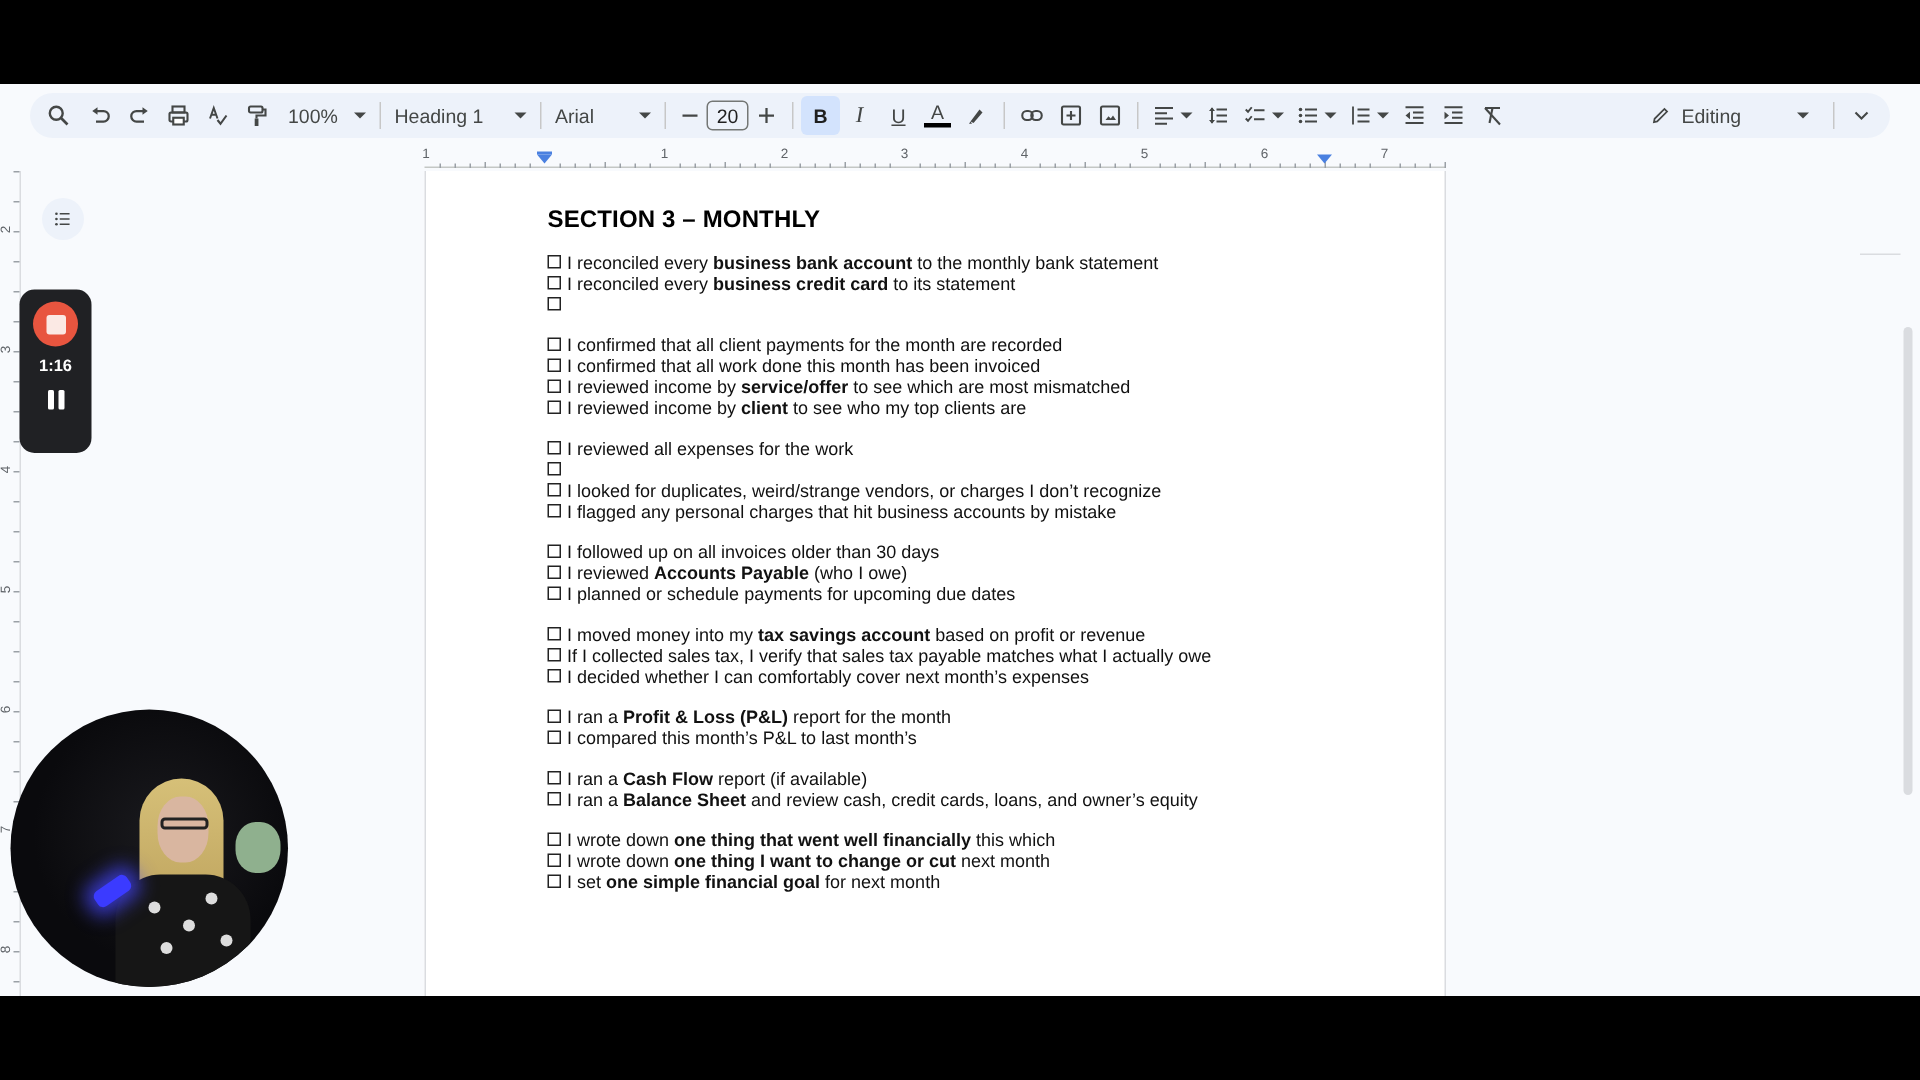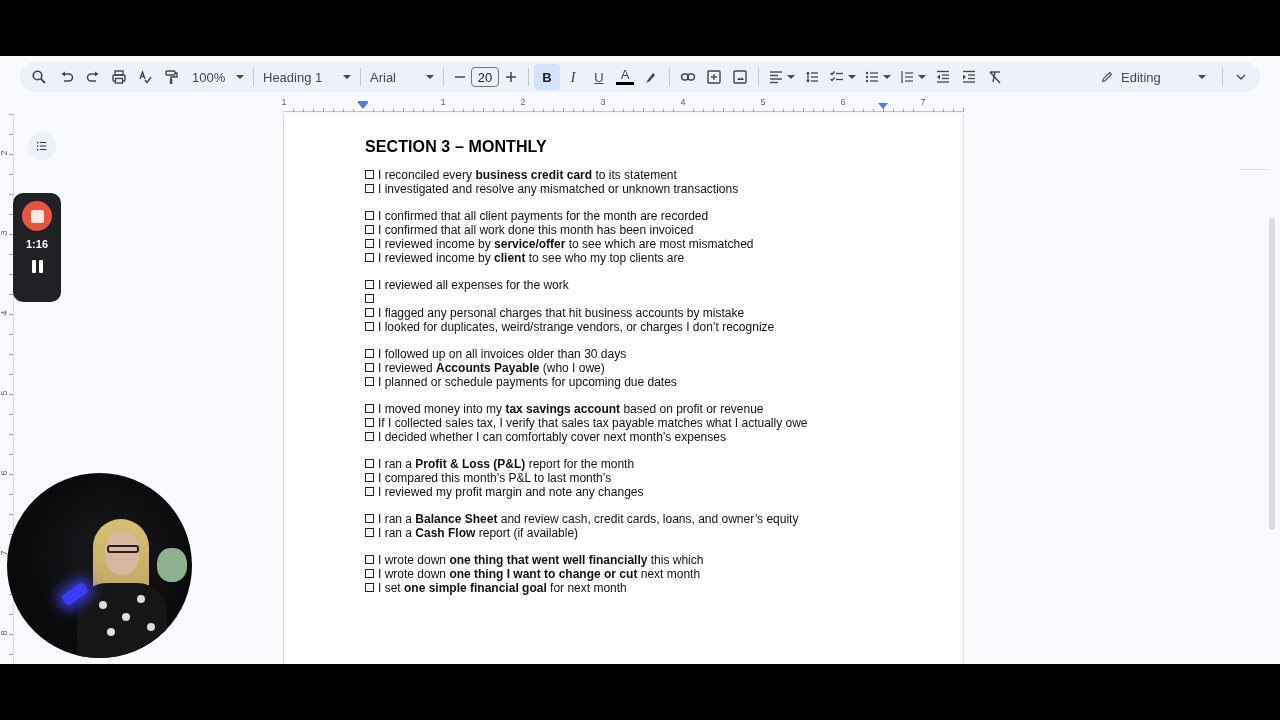--- a/index.html
+++ b/index.html
@@ -407,47 +407,47 @@
         <div class="vtick" style="top: 500px;"></div>
         <div class="vtick" style="top: 520px;"></div>
         <div class="vtick" style="top: 540px;"></div>
       </div>
   </div>
 
   <div class="page">
     <div class="content">
       <div class="h1">SECTION 3 – MONTHLY</div>
       <div id="checklist">
+          <div class="item"><span class="cb"></span><span>I reconciled every </span><b>business bank account</b><span> to the monthly bank statement</span></div>
           <div class="item"><span class="cb"></span><span>I reconciled every </span><b>business credit card</b><span> to its statement</span></div>
-          <div class="item"><span class="cb"></span><span>I investigated and resolve any mismatched or unknown transactions</span></div>
+          <div class="item"><span class="cb"></span></div>
           <div class="gap"></div>
           <div class="item"><span class="cb"></span><span>I confirmed that all client payments for the month are recorded</span></div>
           <div class="item"><span class="cb"></span><span>I confirmed that all work done this month has been invoiced</span></div>
           <div class="item"><span class="cb"></span><span>I reviewed income by </span><b>service/offer</b><span> to see which are most mismatched</span></div>
           <div class="item"><span class="cb"></span><span>I reviewed income by </span><b>client</b><span> to see who my top clients are</span></div>
           <div class="gap"></div>
           <div class="item"><span class="cb"></span><span>I reviewed all expenses for the work</span></div>
           <div class="item"><span class="cb"></span></div>
+          <div class="item"><span class="cb"></span><span>I looked for duplicates, weird/strange vendors, or charges I don’t recognize</span></div>
           <div class="item"><span class="cb"></span><span>I flagged any personal charges that hit business accounts by mistake</span></div>
-          <div class="item"><span class="cb"></span><span>I looked for duplicates, weird/strange vendors, or charges I don’t recognize</span></div>
           <div class="gap"></div>
           <div class="item"><span class="cb"></span><span>I followed up on all invoices older than 30 days</span></div>
           <div class="item"><span class="cb"></span><span>I reviewed </span><b>Accounts Payable</b><span> (who I owe)</span></div>
           <div class="item"><span class="cb"></span><span>I planned or schedule payments for upcoming due dates</span></div>
           <div class="gap"></div>
           <div class="item"><span class="cb"></span><span>I moved money into my </span><b>tax savings account</b><span> based on profit or revenue</span></div>
           <div class="item"><span class="cb"></span><span>If I collected sales tax, I verify that sales tax payable matches what I actually owe</span></div>
           <div class="item"><span class="cb"></span><span>I decided whether I can comfortably cover next month’s expenses</span></div>
           <div class="gap"></div>
           <div class="item"><span class="cb"></span><span>I ran a </span><b>Profit &amp; Loss (P&amp;L)</b><span> report for the month</span></div>
           <div class="item"><span class="cb"></span><span>I compared this month’s P&amp;L to last month’s</span></div>
-          <div class="item"><span class="cb"></span><span>I reviewed my profit margin and note any changes</span></div>
-          <div class="gap"></div>
+          <div class="gap"></div>
+          <div class="item"><span class="cb"></span><span>I ran a </span><b>Cash Flow</b><span> report (if available)</span></div>
           <div class="item"><span class="cb"></span><span>I ran a </span><b>Balance Sheet</b><span> and review cash, credit cards, loans, and owner’s equity</span></div>
-          <div class="item"><span class="cb"></span><span>I ran a </span><b>Cash Flow</b><span> report (if available)</span></div>
           <div class="gap"></div>
           <div class="item"><span class="cb"></span><span>I wrote down </span><b>one thing that went well financially</b><span> this which</span></div>
           <div class="item"><span class="cb"></span><span>I wrote down </span><b>one thing I want to change or cut</b><span> next month</span></div>
           <div class="item"><span class="cb"></span><span>I set </span><b>one simple financial goal</b><span> for next month</span></div>
         </div>
     </div>
   </div>
 
   <div class="outline-btn">
     <svg viewBox="0 0 16 16" width="14" height="14">

